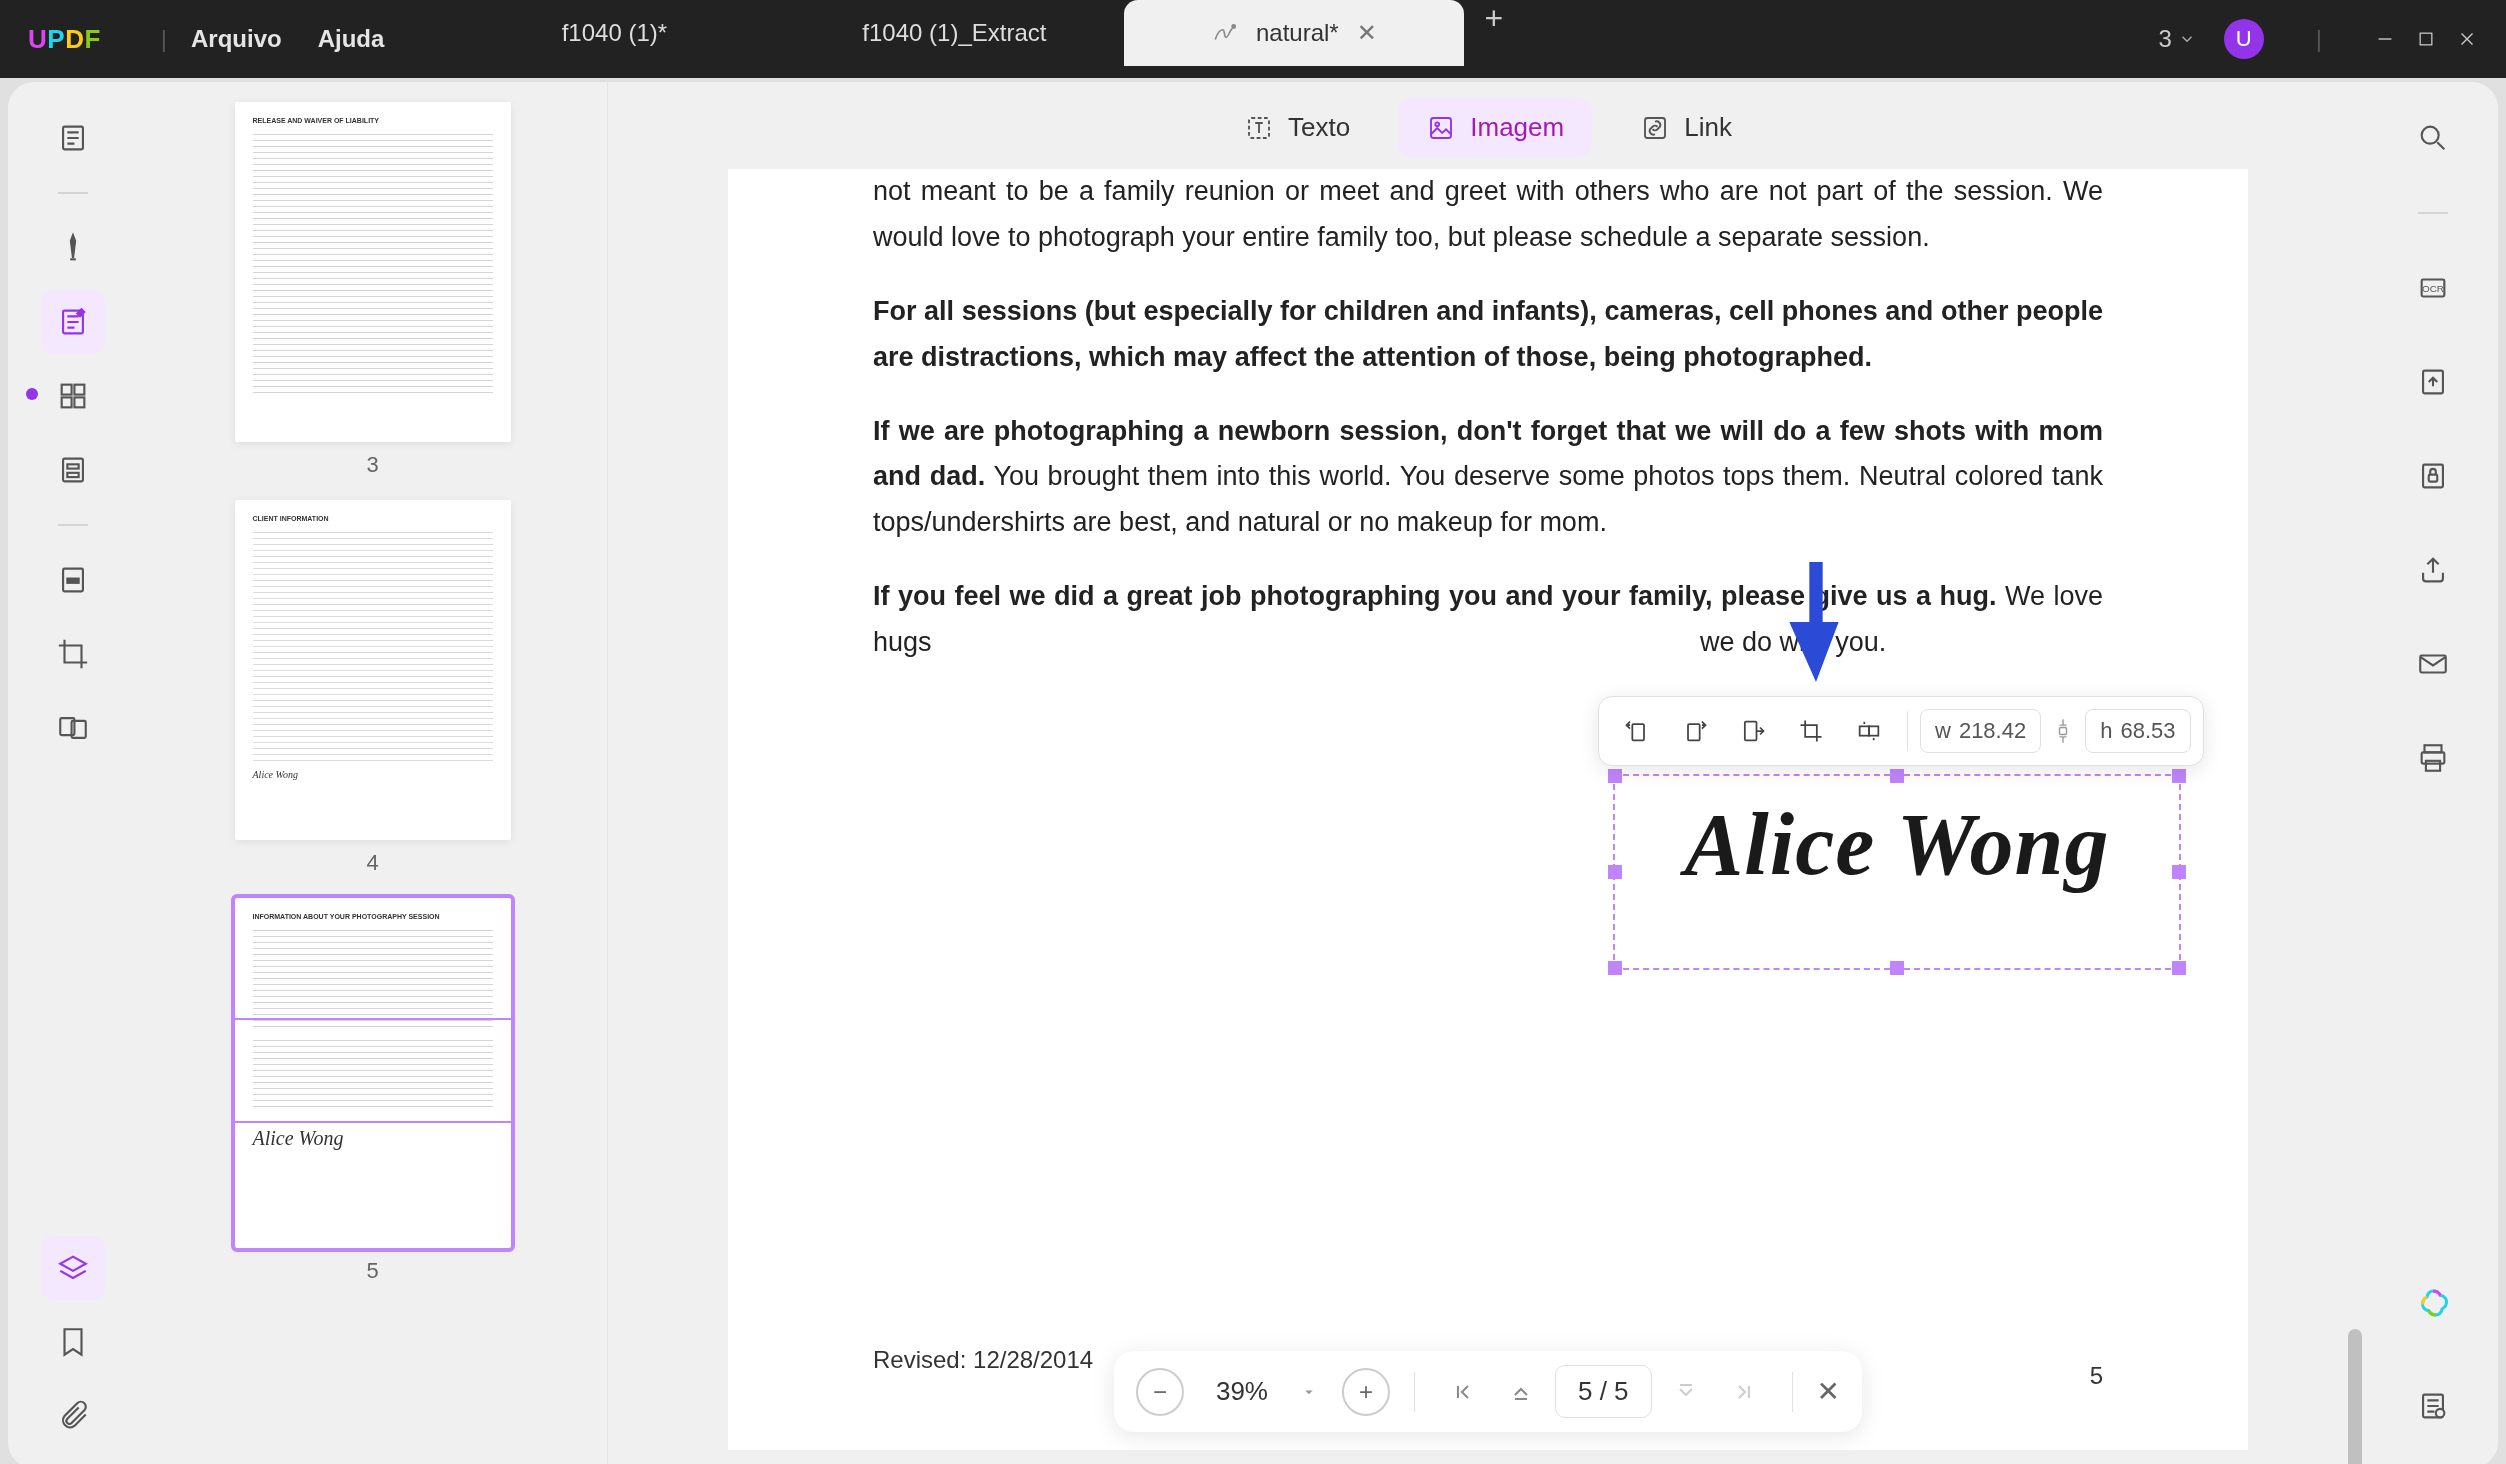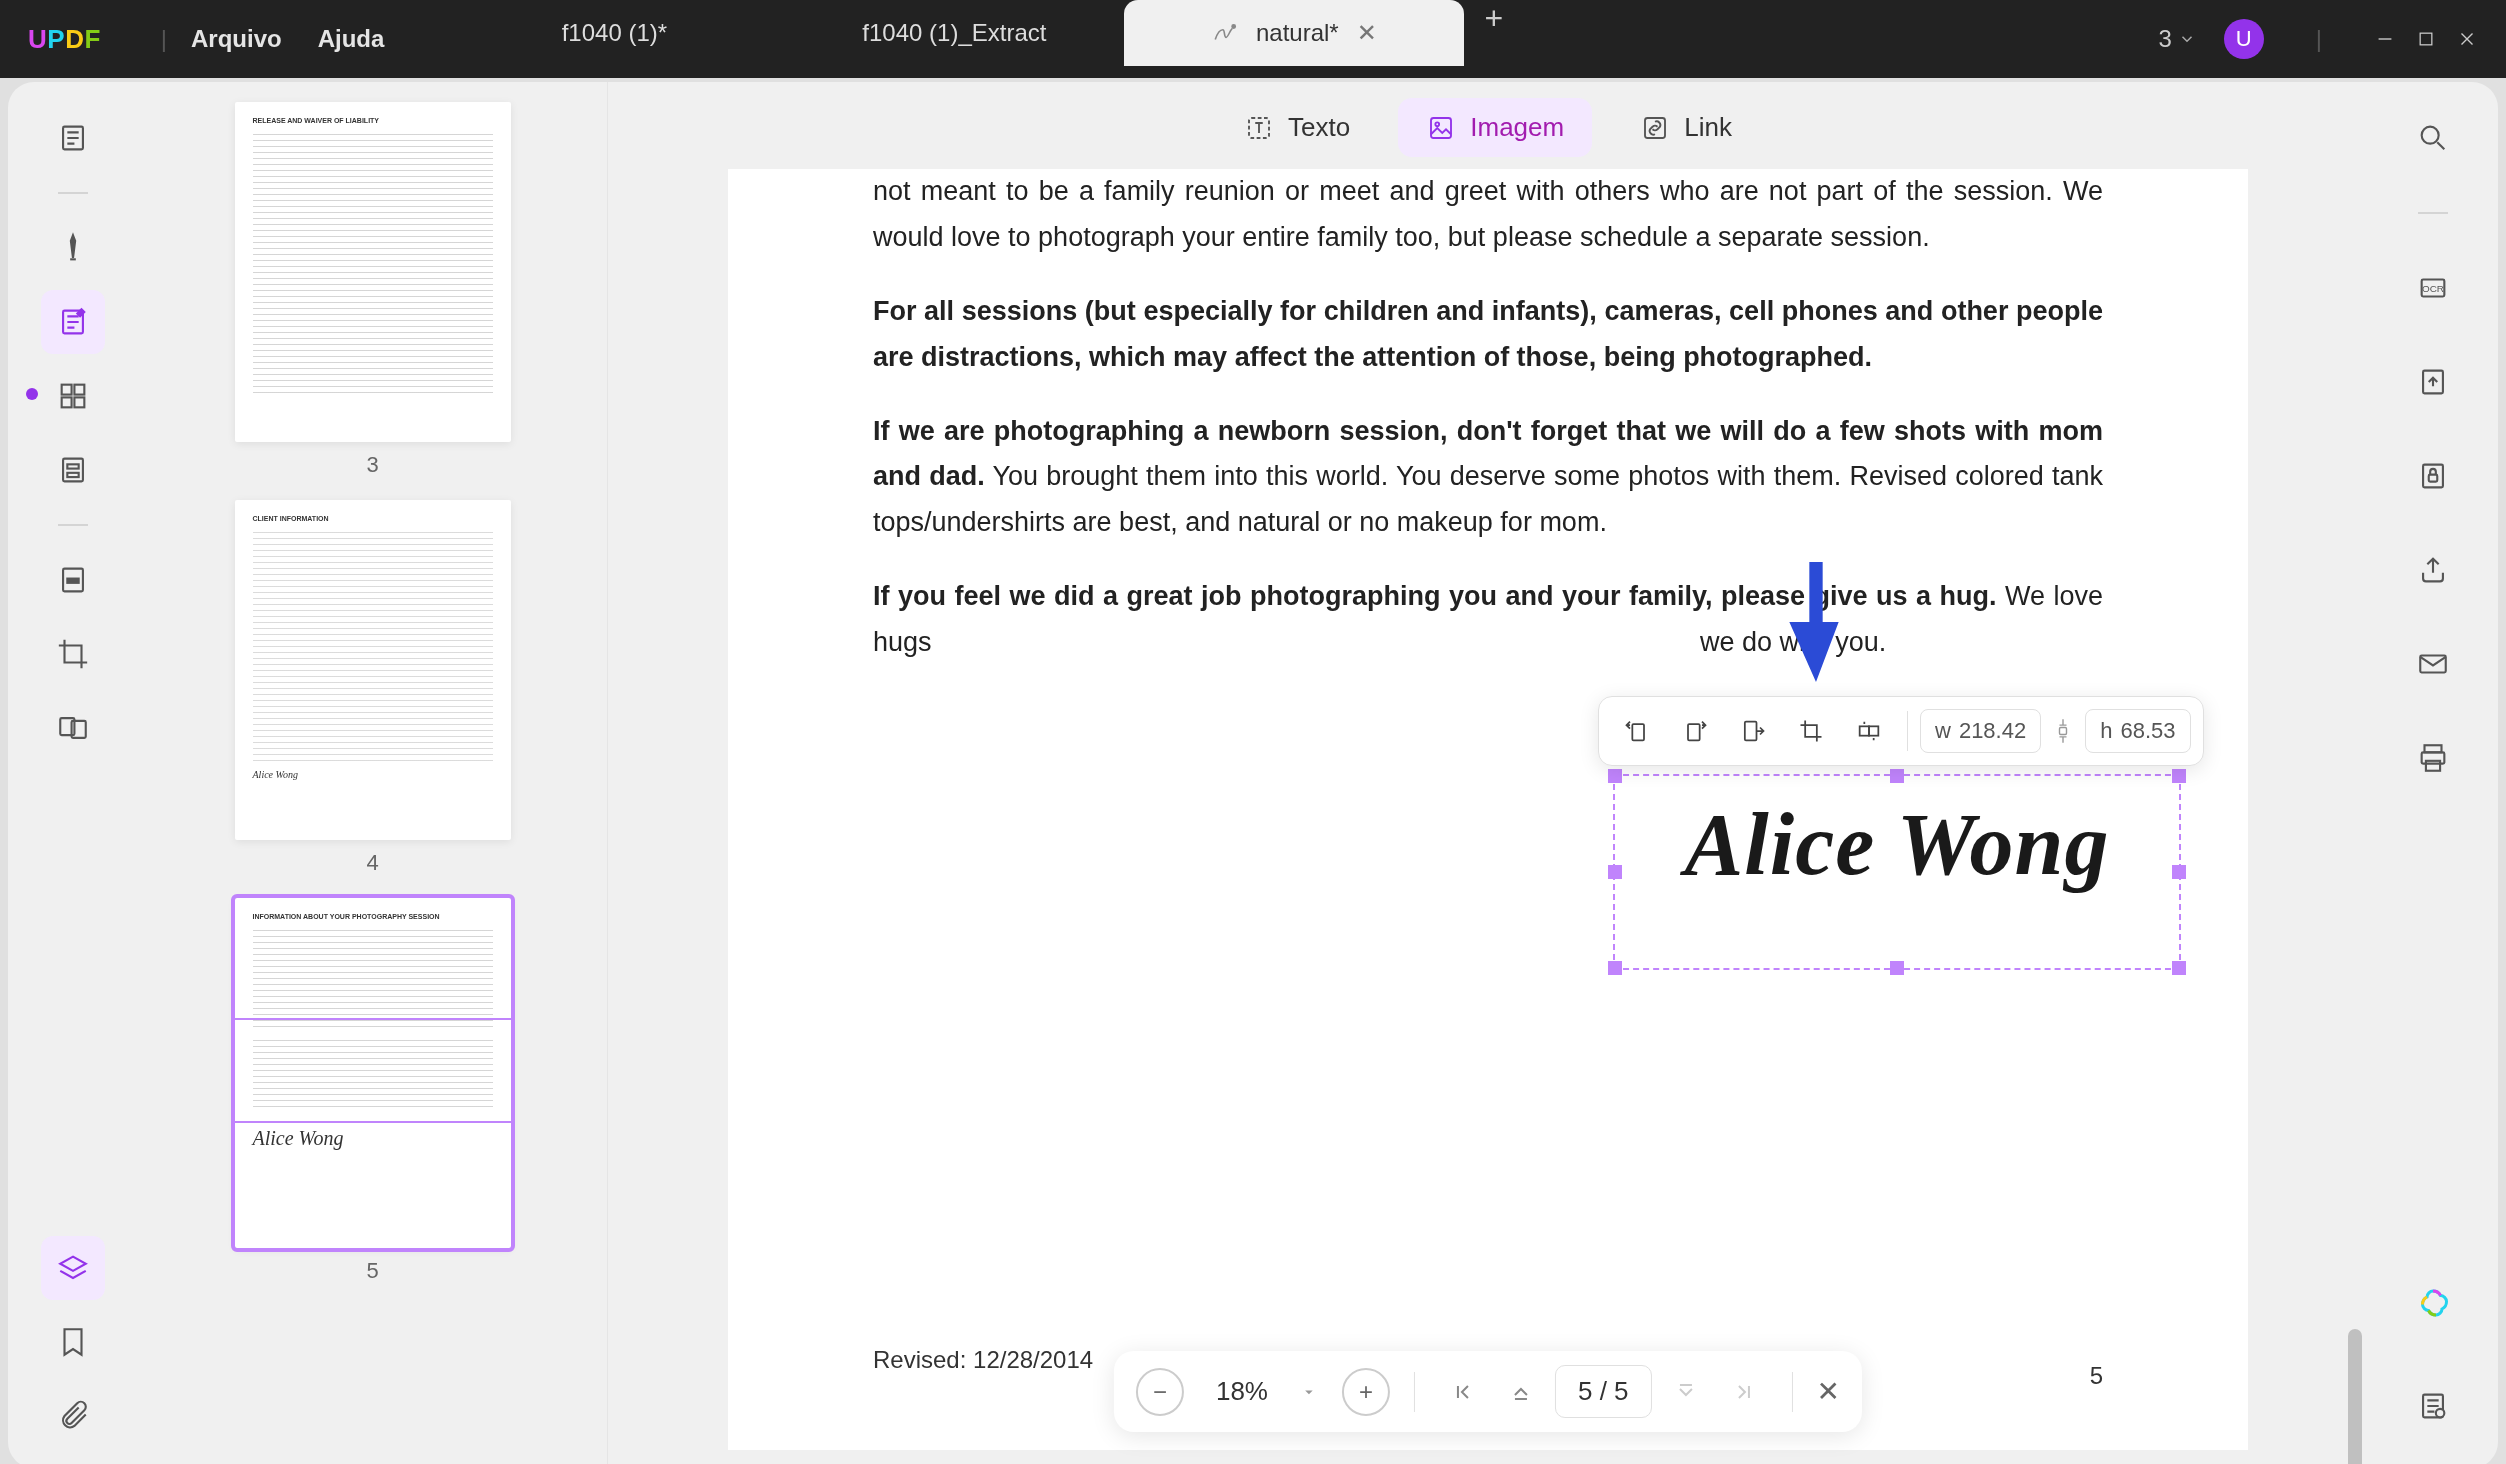--- a/index.html
+++ b/index.html
@@ -278,21 +278,21 @@
           </svg>
         <span>Link</span>
       </div>
     </div>
 
     <div class="page-viewport">
       <div class="page">
         <div class="page-text">
           <p>not meant to be a family reunion or meet and greet with others who are not part of the session. We would love to photograph your entire family too, but please schedule a separate session.</p>
           <p><strong>For all sessions (but especially for children and infants), cameras, cell phones and other people are distractions, which may affect the attention of those, being photographed.</strong></p>
-          <p><strong>If we are photographing a newborn session, don't forget that we will do a few shots with mom and dad.</strong><span> You brought them into this world. You deserve some photos with them. Revised colored tank tops/undershirts are best, and natural or no makeup for mom.</span></p>
+          <p><strong>If we are photographing a newborn session, don't forget that we will do a few shots with mom and dad.</strong><span> You brought them into this world. You deserve some photos tops them. Neutral colored tank tops/undershirts are best, and natural or no makeup for mom.</span></p>
           <p style="margin-bottom:0;"><strong>If you feel we did a great job photographing you and your family, please give us a hug.</strong><span> We love hugs </span><span style="visibility:hidden;">hidden text under toolbar placeholder padding words here to fill </span><span>we do with you.</span></p>
         </div>
         <div class="revised" style="margin-top:680px;">Revised: 12/28/2014</div>
         <div class="page-num">5</div>
       </div>
       <div class="scrollbar" style="top:1160px;"></div>
     </div>
 
     <svg class="arrow-annot" viewBox="0 0 40 90">
       <path d="M15 0 h10 v45 h12 L20 90 L0 45 h15 z" fill="#2b4bd6"></path>
@@ -353,21 +353,21 @@
       <div class="handle h-ml"></div>
       <div class="handle h-mr"></div>
       <div class="handle h-bl"></div>
       <div class="handle h-bm"></div>
       <div class="handle h-br"></div>
       <div class="signature">Alice Wong</div>
     </div>
 
     <div class="bottom-bar">
       <div class="bb-btn">−</div>
-      <div class="bb-zoom">18%</div>
+      <div class="bb-zoom">39%</div>
       <svg width="18" height="18" viewBox="0 0 24 24" fill="#999">
           <path d="M7 10l5 5 5-5z"></path>
         </svg>
       <div class="bb-btn" style="margin-left:14px;">+</div>
       <div class="bb-sep"></div>
       <div class="bb-nav">
           <svg width="24" height="24" viewBox="0 0 24 24" fill="none" stroke="#888" stroke-width="2">
             <path d="M17 18l-6-6 6-6M7 6v12"></path>
           </svg>
         </div>

